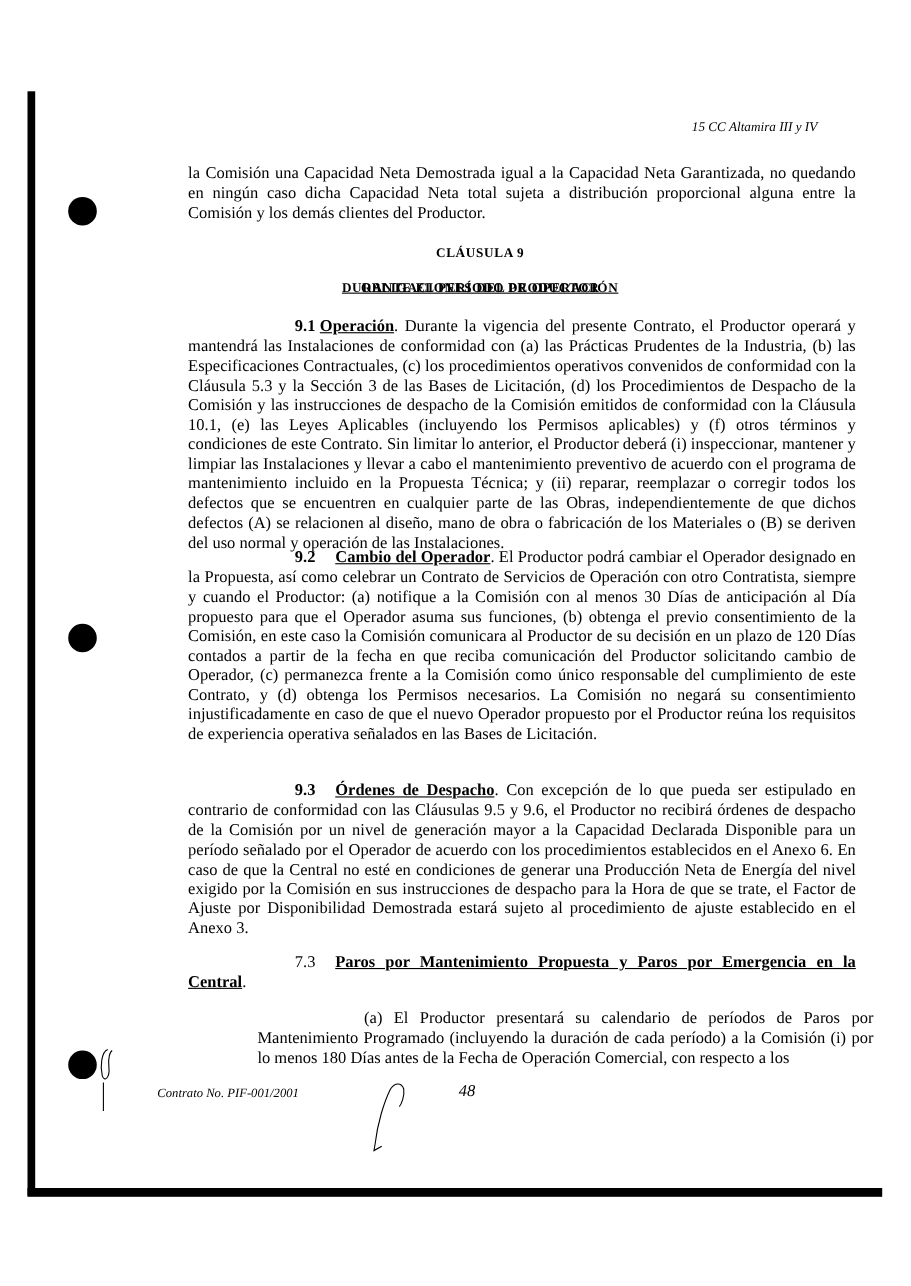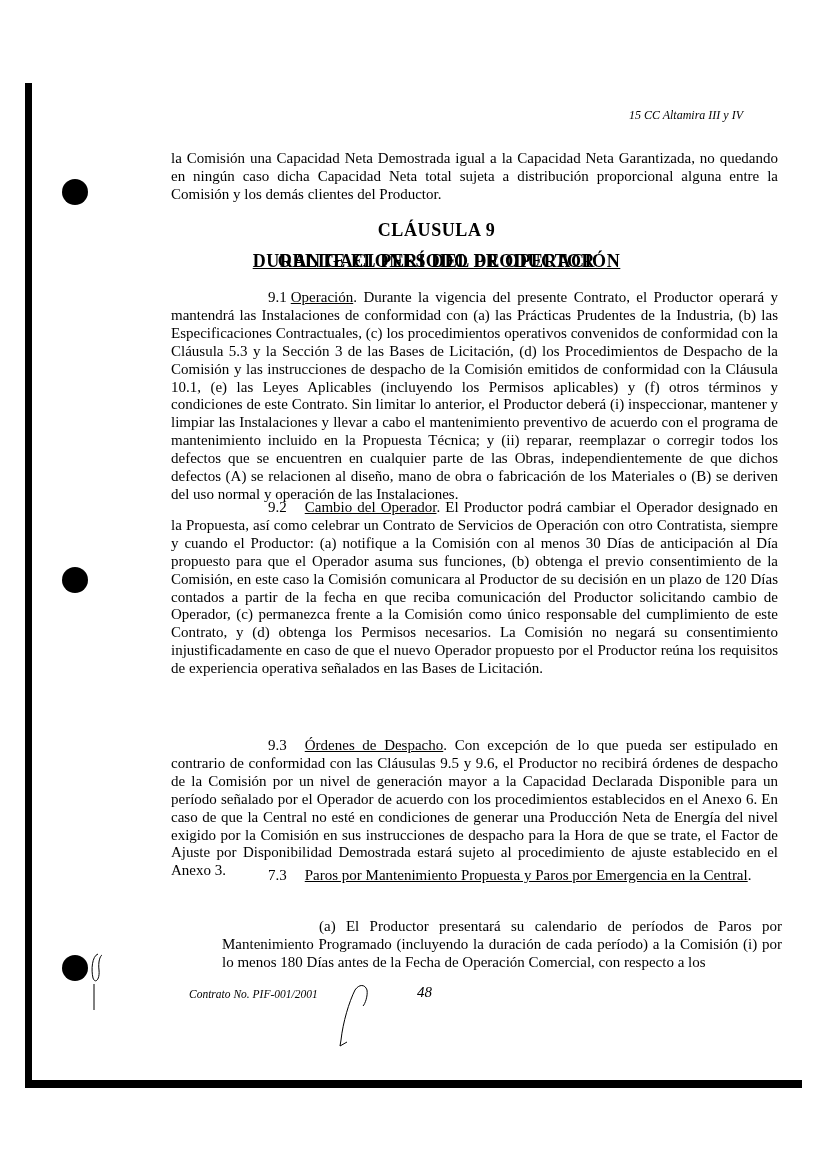--- a/index.html
+++ b/index.html
@@ -5,32 +5,32 @@
   html, body { margin: 0; padding: 0; background: #ffffff; }
   body { width: 828px; height: 1169px; position: relative; overflow: hidden;
          font-family: "Liberation Serif", "DejaVu Serif", serif; color: #000; }
   .border-left { position: absolute; left: 25px; top: 83px; width: 7px; height: 1004px; background: #000; }
   .border-bottom { position: absolute; left: 25px; top: 1080px; width: 777px; height: 8px; background: #000; }
   .hole { position: absolute; width: 26px; height: 26px; border-radius: 50%; background: #000; left: 62px; }
   .header-ref { position: absolute; right: 85px; top: 108px; font-style: italic; font-size: 12px; text-align: right; }
   .body-text { position: absolute; left: 133px; width: 607px; font-size: 15px; line-height: 17.9px; text-align: justify; margin-left: 38px; }
   .p1 { top: 150px; }
   .heading { position: absolute; left: 133px; width: 607px; text-align: center; font-weight: bold;
-             font-size: 18px; line-height: 18px; letter-spacing: 0.6px; }
+             font-size: 12px; line-height: 18px; letter-spacing: 0.6px; }
   .h1 { top: 221px; }
   .h2 { top: 252px; }
   .h3 { top: 252px; text-decoration: underline; }
   .p91 { top: 289px; text-indent: 97px; }
   .p92 { top: 499px; text-indent: 97px; }
-  .p93 { top: 737px; text-indent: 97px; }
+  .p93 { top: 711px; text-indent: 97px; }
   .p94 { top: 867px; text-indent: 97px; }
-  .p94a { top: 918px; left: 184px; width: 560px; text-indent: 97px; }
-  .num { font-weight: normal; margin-right: 18px; }
-  .title-u { font-weight: normal; text-decoration: underline; }
-  .footer-contract { position: absolute; left: 143px; top: 988px; font-style: italic; font-size: 11.5px; margin-left: 46px; }
+  .p94a { top: 918px; left: 196px; width: 560px; text-indent: 97px; }
+  .num { font-weight: bold; margin-right: 18px; }
+  .title-u { font-weight: bold; text-decoration: underline; }
+  .footer-contract { position: absolute; left: 143px; top: 988px; font-style: italic; font-size: 11.5px; }
   .footer-page { position: absolute; left: 417px; top: 984px; font-size: 15px; font-style: italic; }
   .signature { position: absolute; left: 337px; top: 982px; }
   .hand-mark { position: absolute; left: 88px; top: 950px; }
 </style>
 </head>
 <body>
 
 <div class="border-left"></div>
 <div class="border-bottom"></div>
 <div class="hole" style="top:179px"></div>

